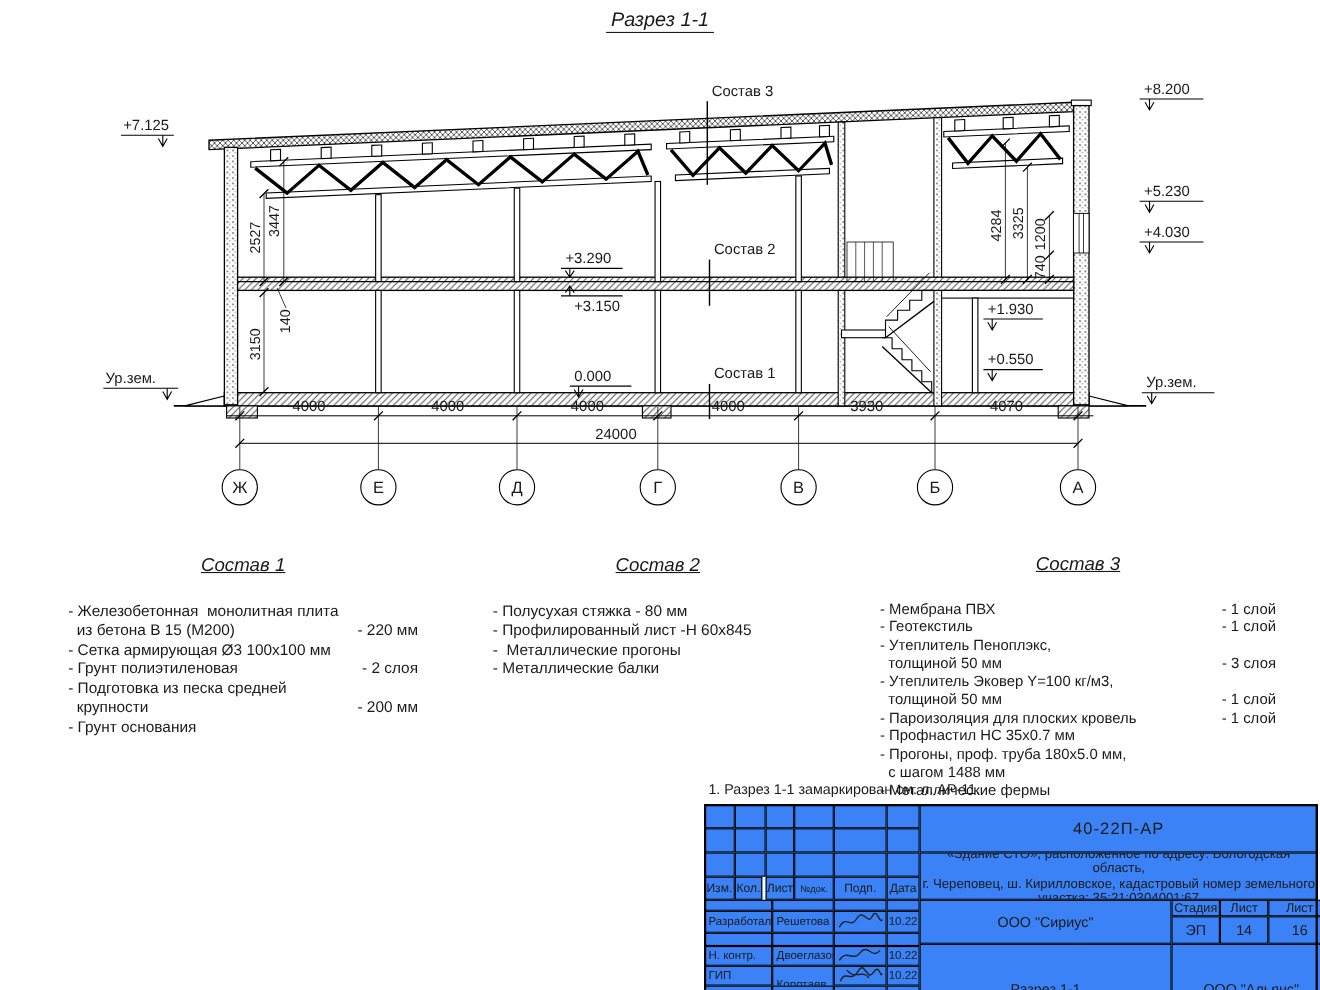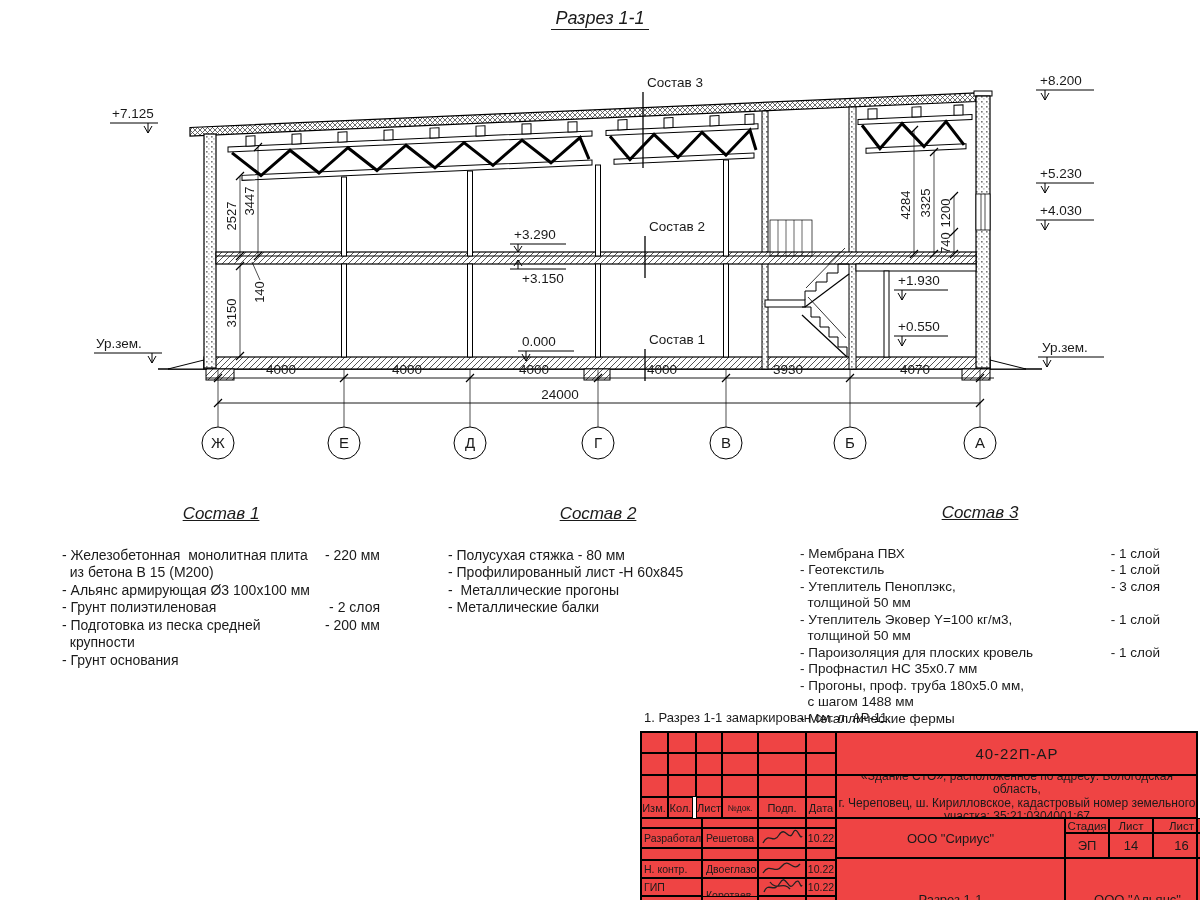--- a/index.html
+++ b/index.html
@@ -6,31 +6,31 @@
   html,body { width:1200px; height:900px; background:#fff; overflow:hidden; position:relative;
               font-family:"Liberation Sans", sans-serif; color:#1a1a1a; }
   .abs { position:absolute; }
   
   .dwg-title { left:0; top:8px; width:1200px; text-align:center; font-size:18px; font-style:italic; }
   .dwg-title span { border-bottom:1.5px solid #1a1a1a; padding:0 4px 1px; }
   
   .comp { position:absolute; top:505px; }
   .comp h3 { text-align:center; font-size:17px; font-style:italic; font-weight:normal;
              text-decoration:underline; margin-bottom:24px; }
-  .comp .it { display:flex; justify-content:space-between; align-items:flex-start; }
+  .comp .it { display:flex; justify-content:space-between; align-items:flex-end; }
   .comp .t { white-space:pre-wrap; }
   .comp .v { white-space:nowrap; padding-left:6px; }
   .c1 { left:62px;  width:318px; font-size:14px; line-height:17.5px; }
   .c2 { left:448px; width:300px; font-size:14px; line-height:17.5px; }
   .c3 { left:800px; width:360px; font-size:13.5px; line-height:16.5px; }
   .note { left:644px; top:710px; font-size:13px; }
   
   .tb { left:640px; top:731px; width:620px; height:210px; }
   .cell { position:absolute; border:1px solid #000; display:flex; align-items:center;
-          justify-content:center; text-align:center; background:#ef4444; overflow:hidden; }
+          justify-content:center; text-align:center; background:#3b82f6; overflow:hidden; }
   .cell.left { justify-content:flex-start; padding-left:3px; text-align:center; }
   .tb .outer { position:absolute; left:0; top:0; width:558px; height:210px; border:2px solid #000; }
   svg text { fill:#1a1a1a; }
 </style>
 </head>
 <body>
 
 <div class="abs dwg-title">
   <span>Разрез 1-1</span>
 </div>
@@ -286,21 +286,21 @@
 </svg>
 
 <div class="comp c1">
   <h3>Состав 1</h3>
   <div class="it">
       <div class="t">- Железобетонная  монолитная плита
   из бетона В 15 (М200)</div>
       <div class="v">- 220 мм</div>
     </div>
   <div class="it">
-      <div class="t">- Альянс армирующая Ø3 100х100 мм</div>
+      <div class="t">- Сетка армирующая Ø3 100х100 мм</div>
       <div class="v"></div>
     </div>
   <div class="it">
       <div class="t">- Грунт полиэтиленовая</div>
       <div class="v">-  2 слоя</div>
     </div>
   <div class="it">
       <div class="t">- Подготовка из песка средней
   крупности</div>
       <div class="v">- 200 мм</div>

